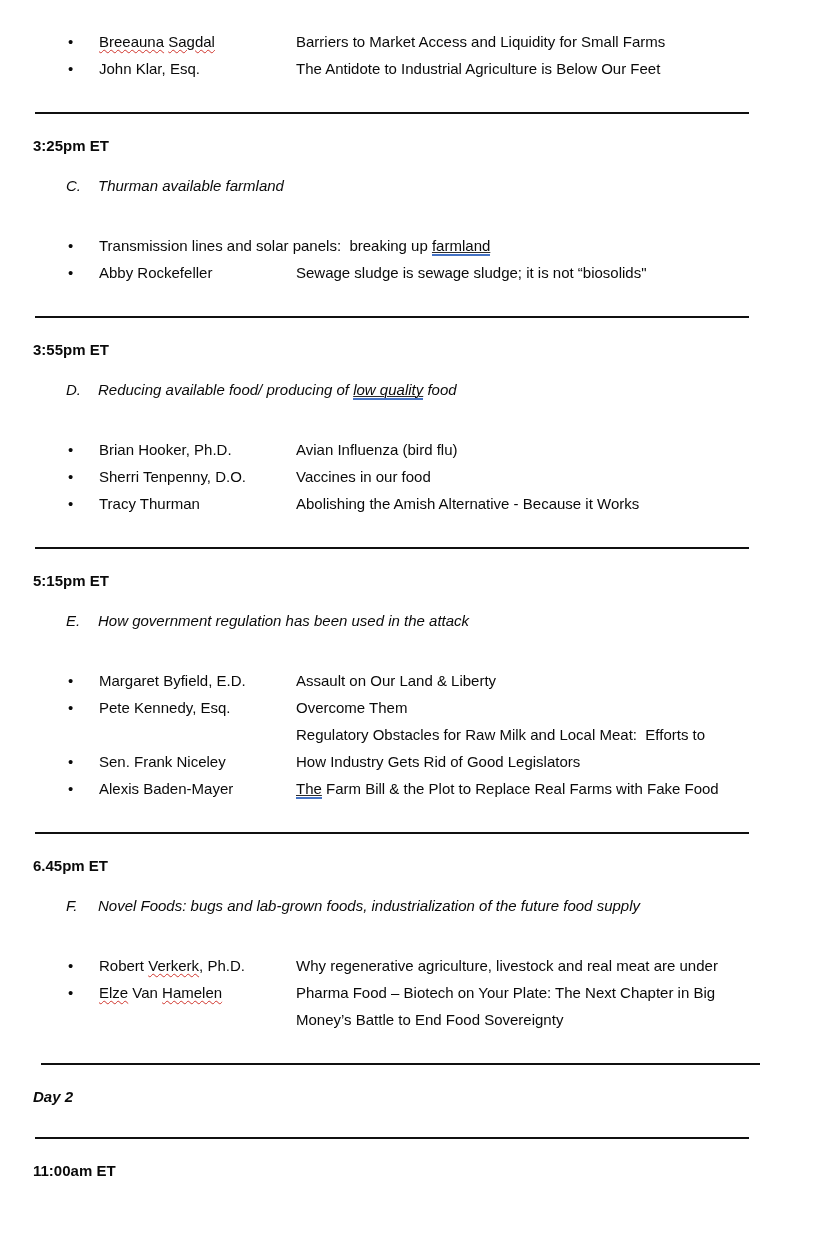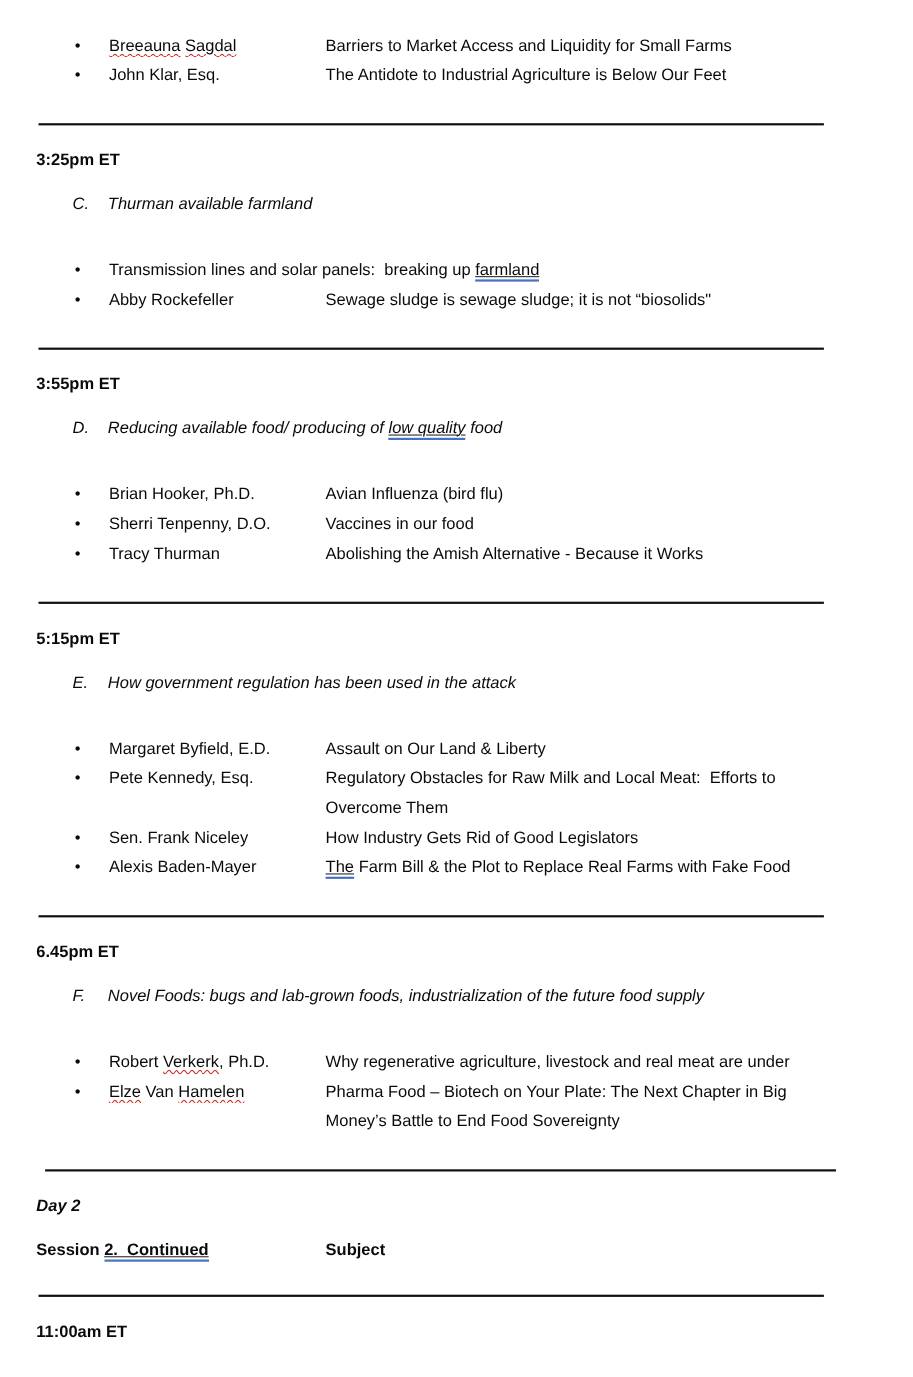--- a/index.html
+++ b/index.html
@@ -118,21 +118,21 @@
     </div>
     <div class="speakers">
       <div class="row">
         <span class="bullet">•</span>
         <span class="speaker"><span class="seg">Margaret Byfield, E.D.</span></span>
         <span class="subject"><span class="sline"><span class="seg">Assault on Our Land &amp; Liberty</span></span></span>
       </div>
       <div class="row">
         <span class="bullet">•</span>
         <span class="speaker"><span class="seg">Pete Kennedy, Esq.</span></span>
-        <span class="subject"><span class="sline"><span class="seg">Regulatory Obstacles for Raw Milk and Local Meat:  Efforts to</span></span><span class="sline"><span class="seg">Overcome Them</span></span></span>
+        <span class="subject"><span class="sline"><span class="seg">Overcome Them</span></span><span class="sline"><span class="seg">Regulatory Obstacles for Raw Milk and Local Meat:  Efforts to</span></span></span>
       </div>
       <div class="row">
         <span class="bullet">•</span>
         <span class="speaker"><span class="seg">Sen. Frank Niceley</span></span>
         <span class="subject"><span class="sline"><span class="seg">How Industry Gets Rid of Good Legislators</span></span></span>
       </div>
       <div class="row">
         <span class="bullet">•</span>
         <span class="speaker"><span class="seg">Alexis Baden-Mayer</span></span>
         <span class="subject"><span class="sline"><span class="seg gram">The</span><span class="seg"> Farm Bill &amp; the Plot to Replace Real Farms with Fake Food</span></span></span>
@@ -151,19 +151,15 @@
         <span class="subject"><span class="sline"><span class="seg">Why regenerative agriculture, livestock and real meat are under</span></span></span>
       </div>
       <div class="row">
         <span class="bullet">•</span>
         <span class="speaker"><span class="seg spell">Elze</span><span class="seg"> Van </span><span class="seg spell">Hamelen</span></span>
         <span class="subject"><span class="sline"><span class="seg">Pharma Food – Biotech on Your Plate: The Next Chapter in Big</span></span><span class="sline"><span class="seg">Money’s Battle to End Food Sovereignty</span></span></span>
       </div>
     </div>
     <div class="sep indent"></div>
     <div class="day">Day 2</div>
-    <div class="session">
-      <span class="slabel"><span class="seg">Session </span><span class="seg gram">2.  Continued</span></span>
-      <span class="sheader">Subject</span>
-    </div>
     <div class="sep"></div>
     <div class="time">11:00am ET</div>
   </div>
 
 </body></html>

